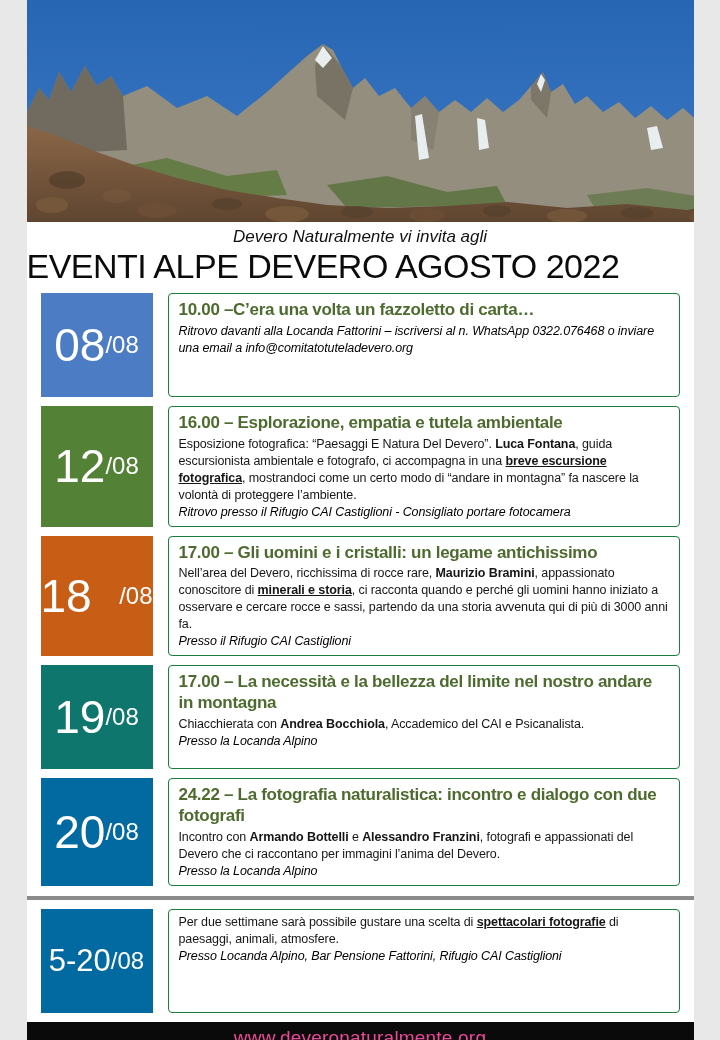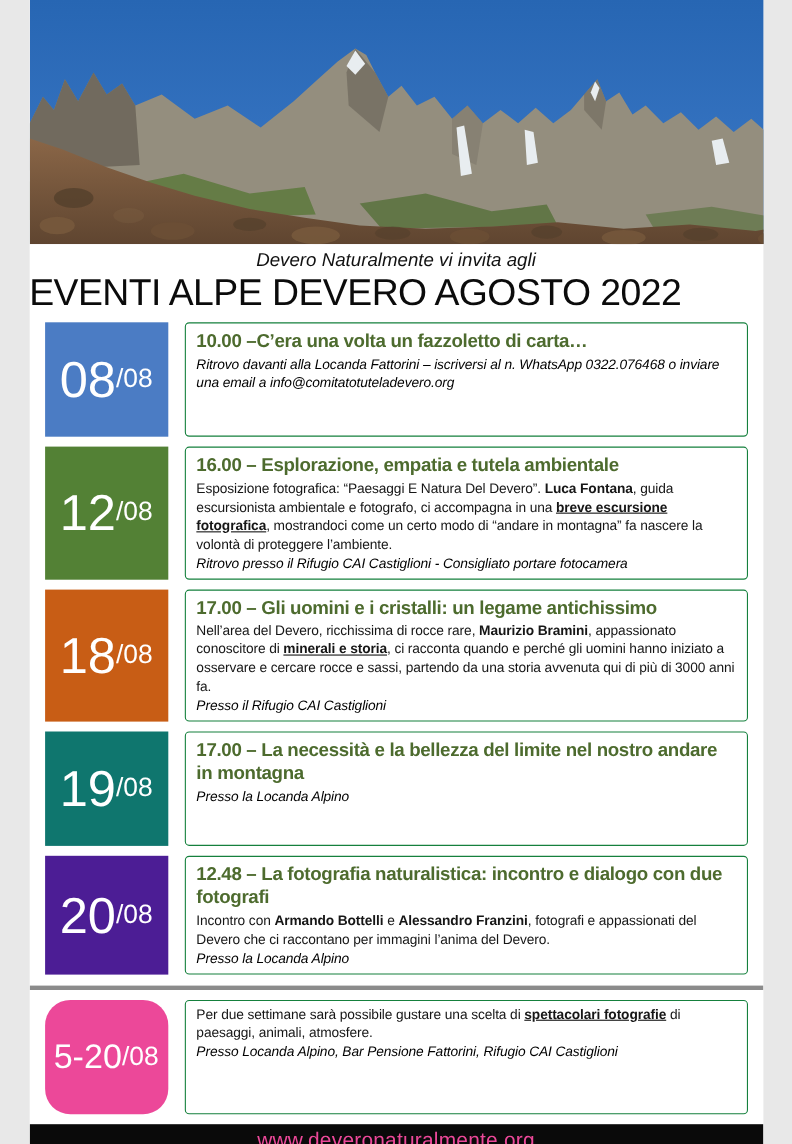--- a/index.html
+++ b/index.html
@@ -123,56 +123,57 @@
           <span class="suf">/08</span>
     </div>
     <div class="event-box">
       <div class="event-title">16.00 – Esplorazione, empatia e tutela ambientale</div>
       <div class="event-body"><span>Esposizione fotografica: “Paesaggi E Natura Del Devero”. </span><span class="b">Luca Fontana</span><span>, guida escursionista ambientale e fotografo, ci accompagna in una </span><span class="b u">breve escursione fotografica</span><span>, mostrandoci come un certo modo di “andare in montagna” fa nascere la volontà di proteggere l’ambiente.</span></div>
       <div class="event-location">Ritrovo presso il Rifugio CAI Castiglioni - Consigliato portare fotocamera</div>
     </div>
   </div>
 
   <div class="event-row">
-    <div class="date-box" style="background: rgb(200, 93, 21);">
+    <div class="date-box" style="background: rgb(200, 93, 21); justify-content: space-between;">
       <span class="day">18</span>
           <span class="suf">/08</span>
     </div>
     <div class="event-box">
       <div class="event-title">17.00 – Gli uomini e i cristalli: un legame antichissimo</div>
       <div class="event-body"><span>Nell’area del Devero, ricchissima di rocce rare, </span><span class="b">Maurizio Bramini</span><span>, appassionato conoscitore di </span><span class="b u">minerali e storia</span><span>, ci racconta quando e perché gli uomini hanno iniziato a osservare e cercare rocce e sassi, partendo da una storia avvenuta qui di più di 3000 anni fa.</span></div>
       <div class="event-location">Presso il Rifugio CAI Castiglioni</div>
     </div>
   </div>
 
   <div class="event-row">
     <div class="date-box" style="background: #0f766e;">
       <span class="day">19</span>
           <span class="suf">/08</span>
     </div>
     <div class="event-box">
       <div class="event-title">17.00 – La necessità e la bellezza del limite nel nostro andare in montagna</div>
+      <div class="event-body"><span>Chiacchierata con </span><span class="b">Andrea Bocchiola</span><span>, Accademico del CAI e Psicanalista.</span></div>
       <div class="event-location">Presso la Locanda Alpino</div>
     </div>
   </div>
 
   <div class="event-row">
-    <div class="date-box" style="background: #4c1d95;">
+    <div class="date-box" style="background: #0369a1;">
       <span class="day">20</span>
           <span class="suf">/08</span>
     </div>
     <div class="event-box">
-      <div class="event-title">12.48 – La fotografia naturalistica: incontro e dialogo con due fotografi</div>
+      <div class="event-title">24.22 – La fotografia naturalistica: incontro e dialogo con due fotografi</div>
       <div class="event-body"><span>Incontro con </span><span class="b">Armando Bottelli</span><span> e </span><span class="b">Alessandro Franzini</span><span>, fotografi e appassionati del Devero che ci raccontano per immagini l’anima del Devero.</span></div>
       <div class="event-location">Presso la Locanda Alpino</div>
     </div>
   </div>
 <div class="divider"></div>
   <div class="event-row">
-    <div class="date-box" style="background: #ec4899; border-radius: 23px;">
+    <div class="date-box" style="background: #0369a1;">
       <span class="day small">5-20</span>
           <span class="suf">/08</span>
     </div>
     <div class="event-box">
       <div class="event-body"><span>Per due settimane sarà possibile gustare una scelta di </span><span class="b u">spettacolari fotografie</span><span> di paesaggi, animali, atmosfere.</span></div>
       <div class="event-location">Presso Locanda Alpino, Bar Pensione Fattorini, Rifugio CAI Castiglioni</div>
     </div>
   </div>
 </div>
 

